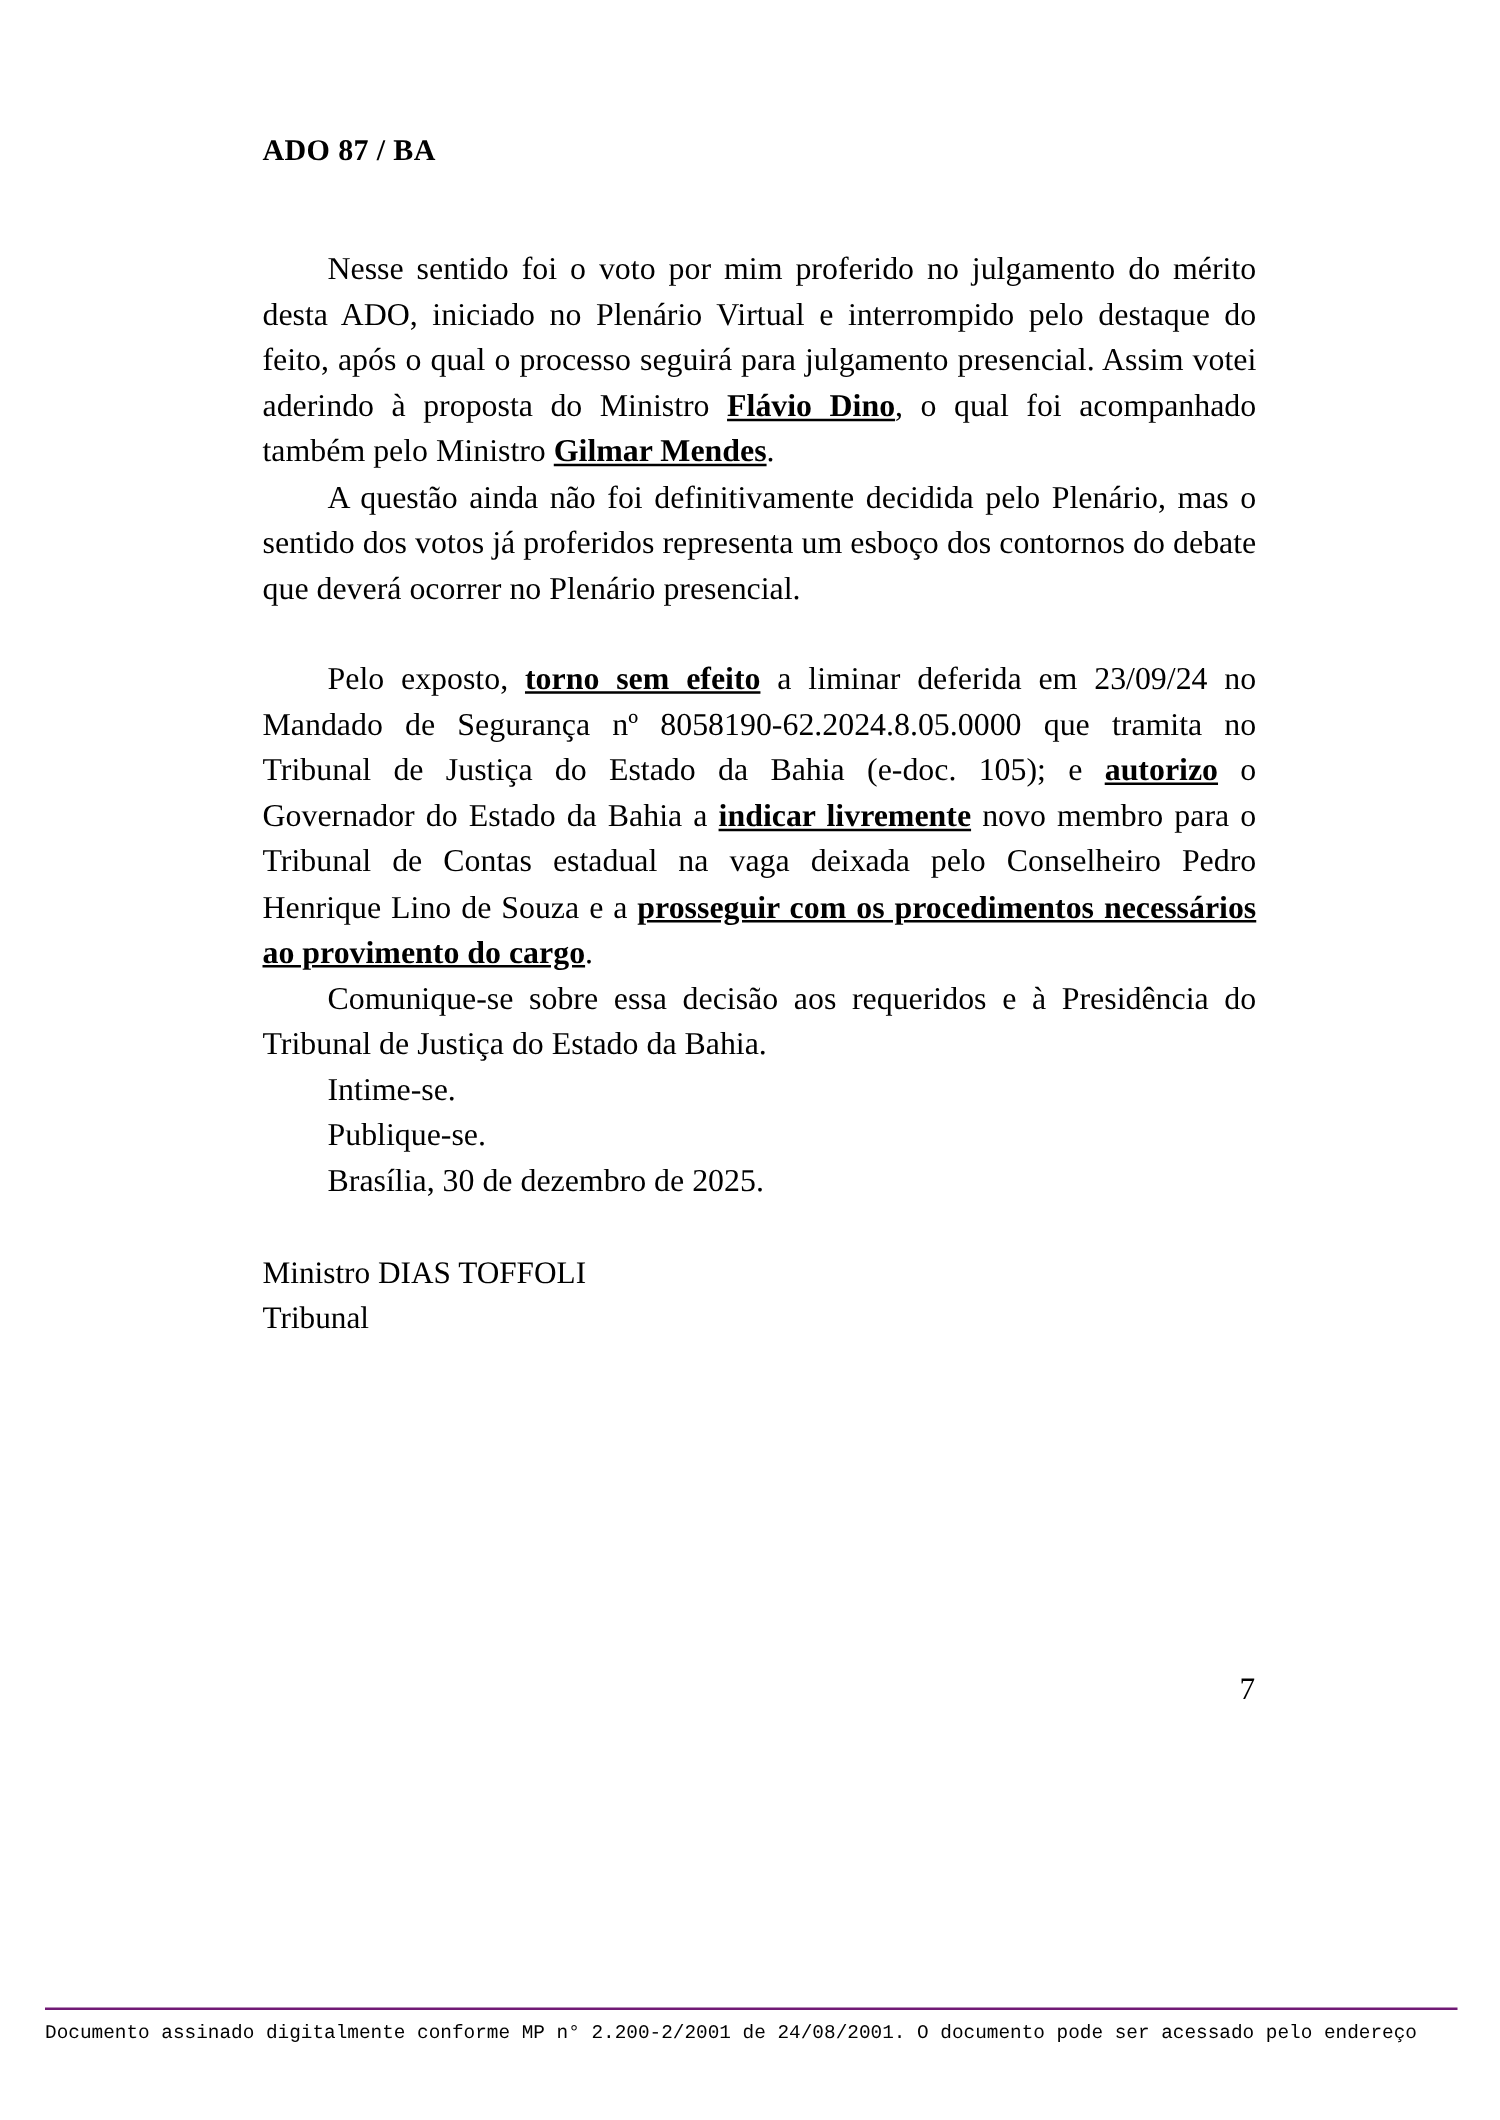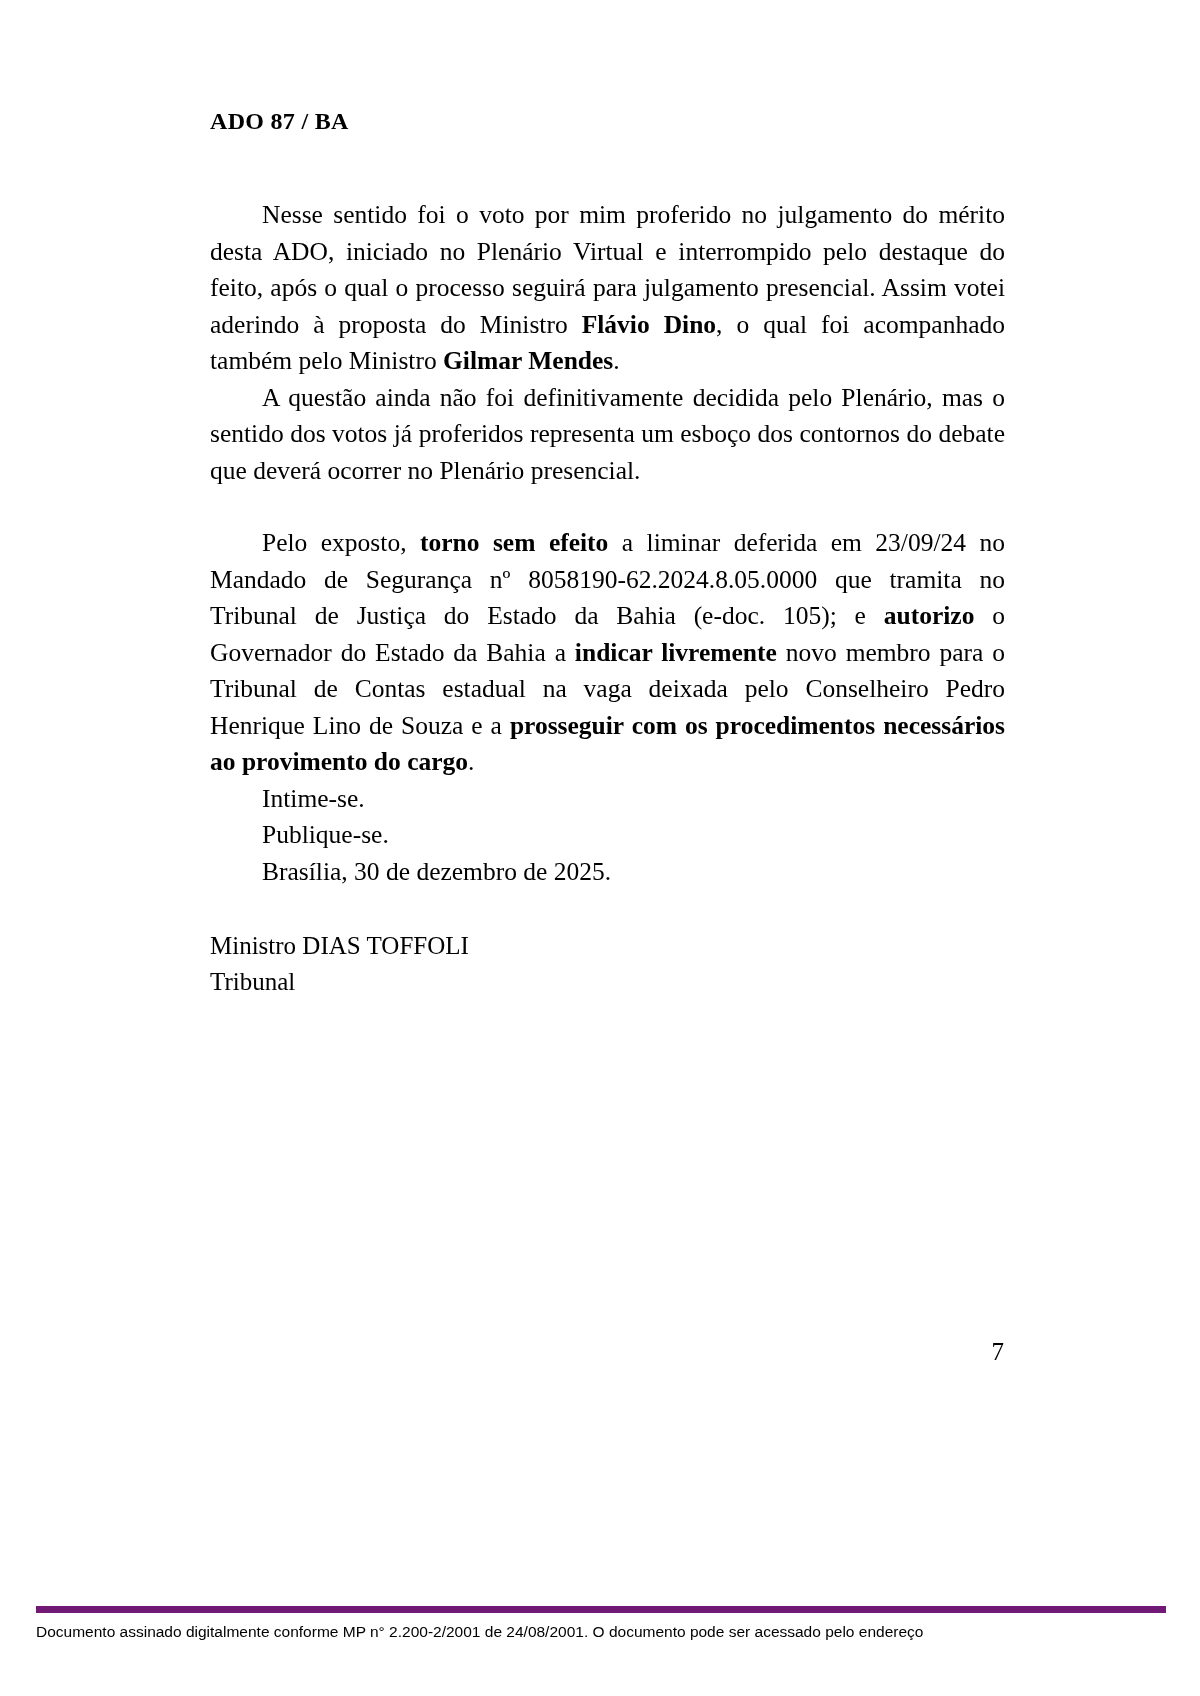--- a/index.html
+++ b/index.html
@@ -38,62 +38,63 @@
   p.body-par {
     font-size: 25.5px;
     line-height: 36.5px;
     text-align: justify;
     text-justify: inter-word;
     margin: 0;
     text-indent: 52px;
     font-family: "Liberation Serif", serif;
   }
   p.spaced-before { margin-top: 36px; }
-  .b { font-weight: bold; }
+  .b { font-weight: bold; text-decoration: underline; }
   .signature {
     margin-top: 38px;
     text-align: left;
     font-size: 25px;
     line-height: 36px;
   }
   .signature .sig-line { display: block; }
   .signature .sig-italic { font-style: italic; font-size: 23.5px; }
   .page-number {
     position: absolute;
     right: 196px;
     top: 1338px;
     font-size: 25px;
   }
   .footer {
     position: absolute;
     left: 36px;
     top: 1606px;
     width: 1130px;
-    border-top: 7px solid #701a75;
+    border-top: 2px solid #701a75;
     padding-top: 8px;
-    font-family: Liberation Sans, sans-serif;
+    font-family: Liberation Mono, monospace;
     font-size: 15.5px;
     line-height: 21px;
     color: #000000;
   }
   .footer div { white-space: nowrap; }
 </style>
 </head>
 <body>
 
 <div class="page">
 
   <div class="content">
 
     <div class="doc-header">ADO 87 / BA</div>
 
     <div id="paragraphs">
         <p class="body-par"><span>Nesse sentido foi o voto por mim proferido no julgamento do mérito desta ADO, iniciado no Plenário Virtual e interrompido pelo destaque do feito, após o qual o processo seguirá para julgamento presencial. Assim votei aderindo à proposta do Ministro </span><span class="b">Flávio Dino</span><span>, o qual foi acompanhado também pelo Ministro </span><span class="b">Gilmar Mendes</span><span>.</span></p>
         <p class="body-par"><span>A questão ainda não foi definitivamente decidida pelo Plenário, mas o sentido dos votos já proferidos representa um esboço dos contornos do debate que deverá ocorrer no Plenário presencial.</span></p>
         <p class="body-par spaced-before"><span>Pelo exposto, </span><span class="b">torno sem efeito</span><span> a liminar deferida em 23/09/24 no Mandado de Segurança nº 8058190-62.2024.8.05.0000 que tramita no Tribunal de Justiça do Estado da Bahia (e-doc. 105); e </span><span class="b">autorizo</span><span> o Governador do Estado da Bahia a </span><span class="b">indicar livremente</span><span> novo membro para o Tribunal de Contas estadual na vaga deixada pelo Conselheiro Pedro Henrique Lino de Souza e a </span><span class="b">prosseguir com os procedimentos necessários ao provimento do cargo</span><span>.</span></p>
+        <p class="body-par"><span>Comunique-se sobre essa decisão aos requeridos e à Presidência do Tribunal de Justiça do Estado da Bahia.</span></p>
         <p class="body-par"><span>Intime-se.</span></p>
         <p class="body-par"><span>Publique-se.</span></p>
         <p class="body-par"><span>Brasília, 30 de dezembro de 2025.</span></p>
       </div>
 
     <div class="signature">
       <span class="sig-line">Ministro DIAS TOFFOLI</span>
       <span class="sig-line">Tribunal</span>
     </div>
 

